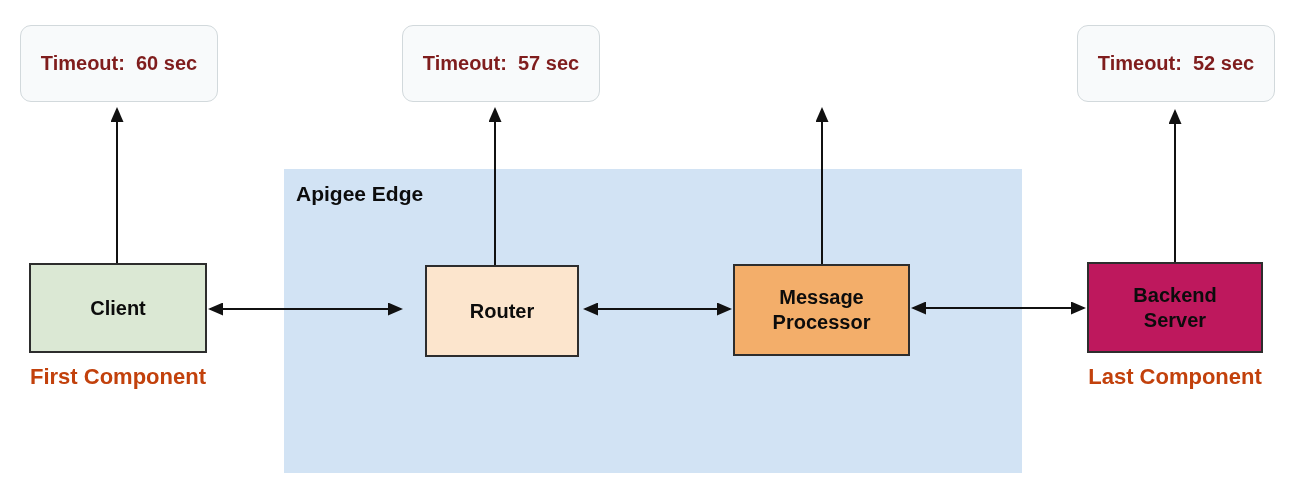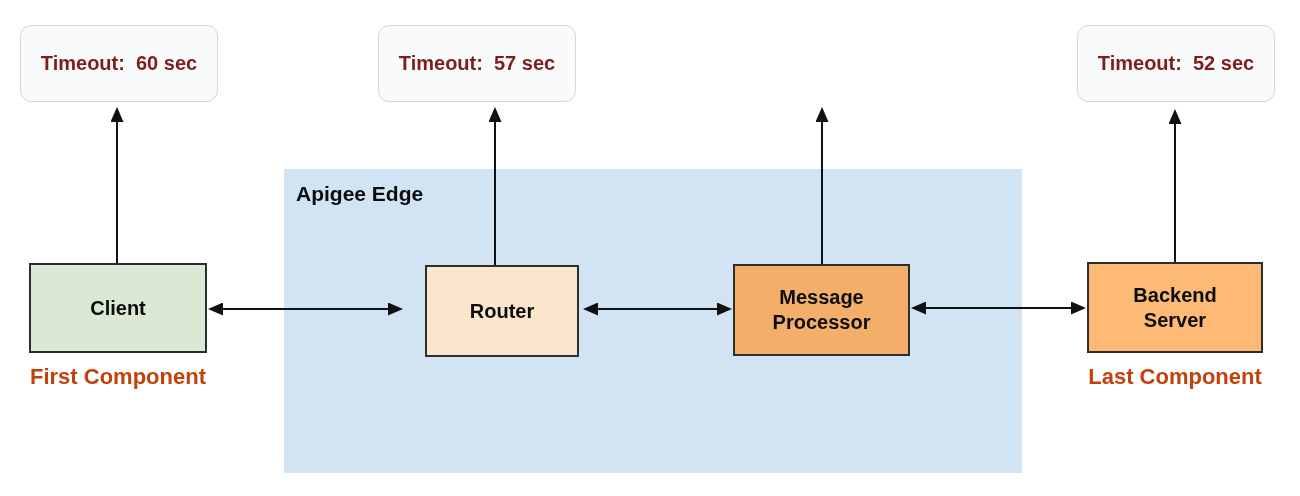--- a/index.html
+++ b/index.html
@@ -49,21 +49,21 @@
     justify-content: center;
     box-sizing: border-box;
   }
   .timeout-label {
     font-size: 20px;
     font-weight: bold;
     white-space: pre;
     color: #7f1d1d;
   }
   .timeout-1 { left: 20px; }
-  .timeout-2 { left: 378px; }
+  .timeout-2 { left: 402px; }
   .timeout-3 { left: 722px; }
   .timeout-4 { left: 1077px; }
 
   
   .component-box {
     position: absolute;
     border: 2px solid #2d2d2d;
     display: flex;
     align-items: center;
     justify-content: center;
@@ -73,21 +73,21 @@
   }
   .component-label {
     font-size: 20px;
     font-weight: bold;
     line-height: 1.25;
     color: #0c0c0c;
   }
   .component-client  { left: 29px;   top: 263px; width: 178px; height: 90px; background: #dbe8d4; }
   .component-router  { left: 425px;  top: 265px; width: 154px; height: 92px; background: #fce5cd; }
   .component-mp      { left: 733px;  top: 264px; width: 177px; height: 92px; background: #f3ae6a; }
-  .component-backend { left: 1087px; top: 262px; width: 176px; height: 91px; background: #fdba74; }
+  .component-backend { left: 1087px; top: 262px; width: 176px; height: 91px; background: #be185d; }
 
   
   .caption {
     position: absolute;
     font-size: 22px;
     font-weight: bold;
     text-align: center;
     color: #c2410c;
   }
   .caption-first { left: 19px;   top: 364px; width: 198px; }

